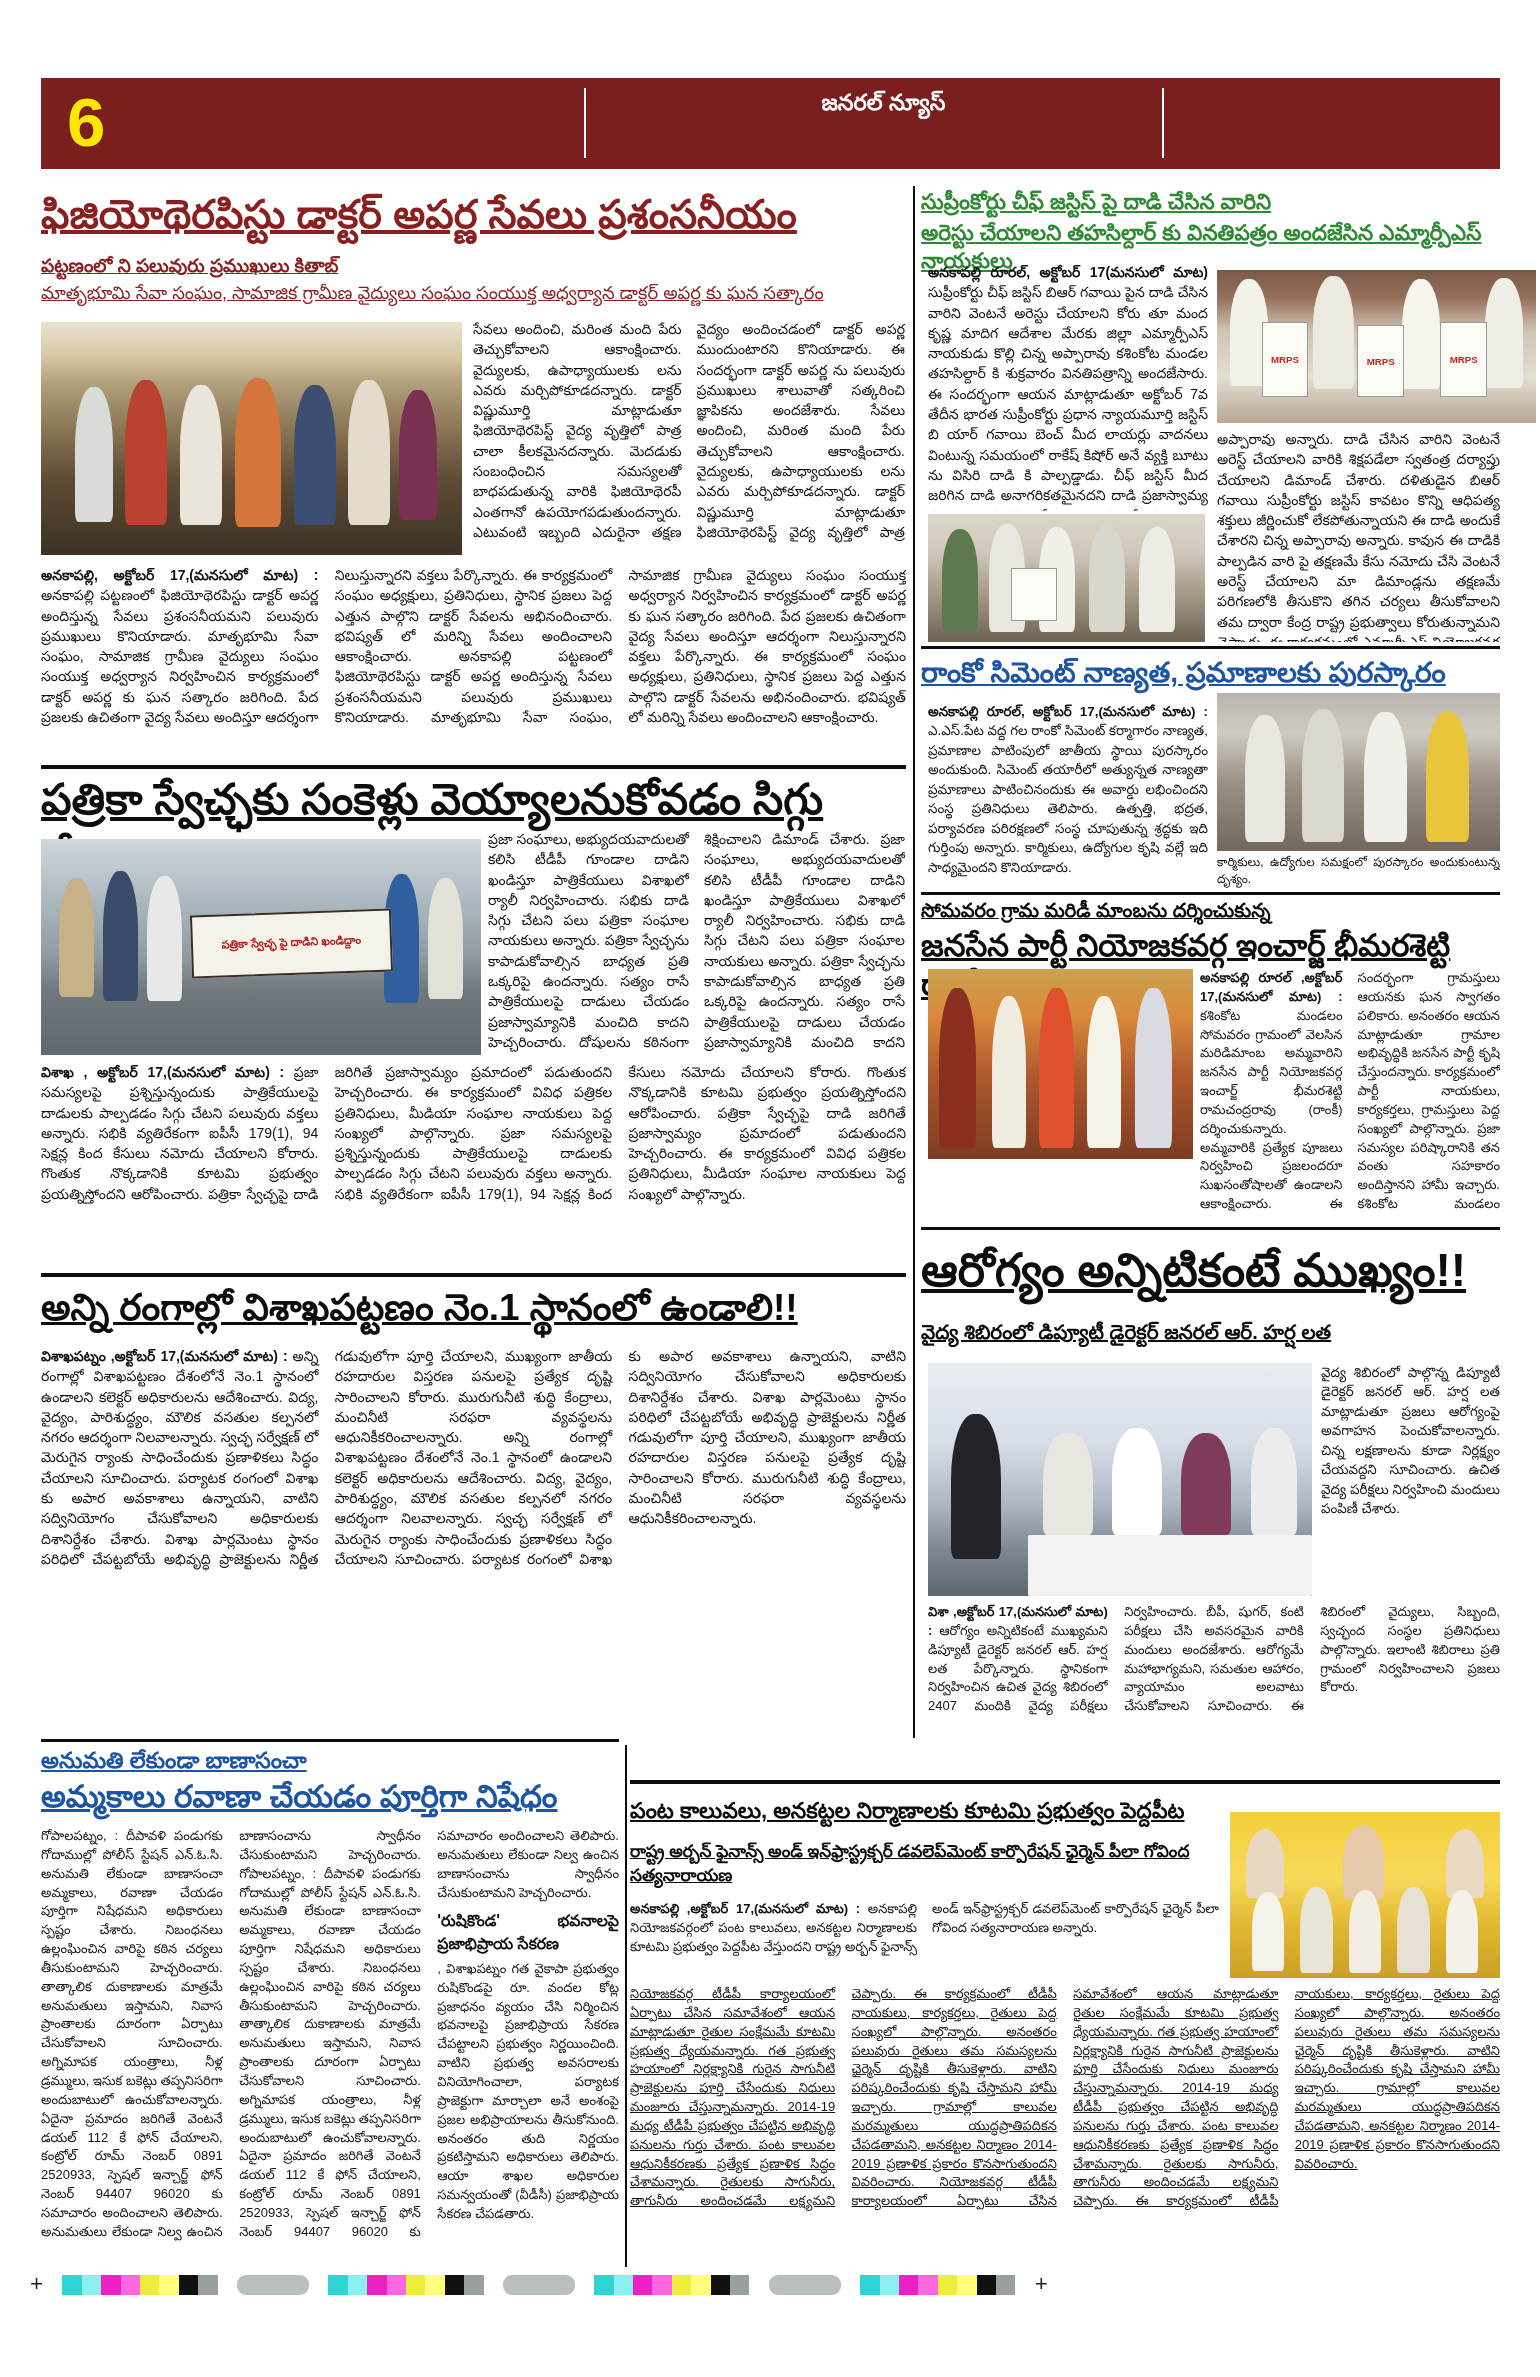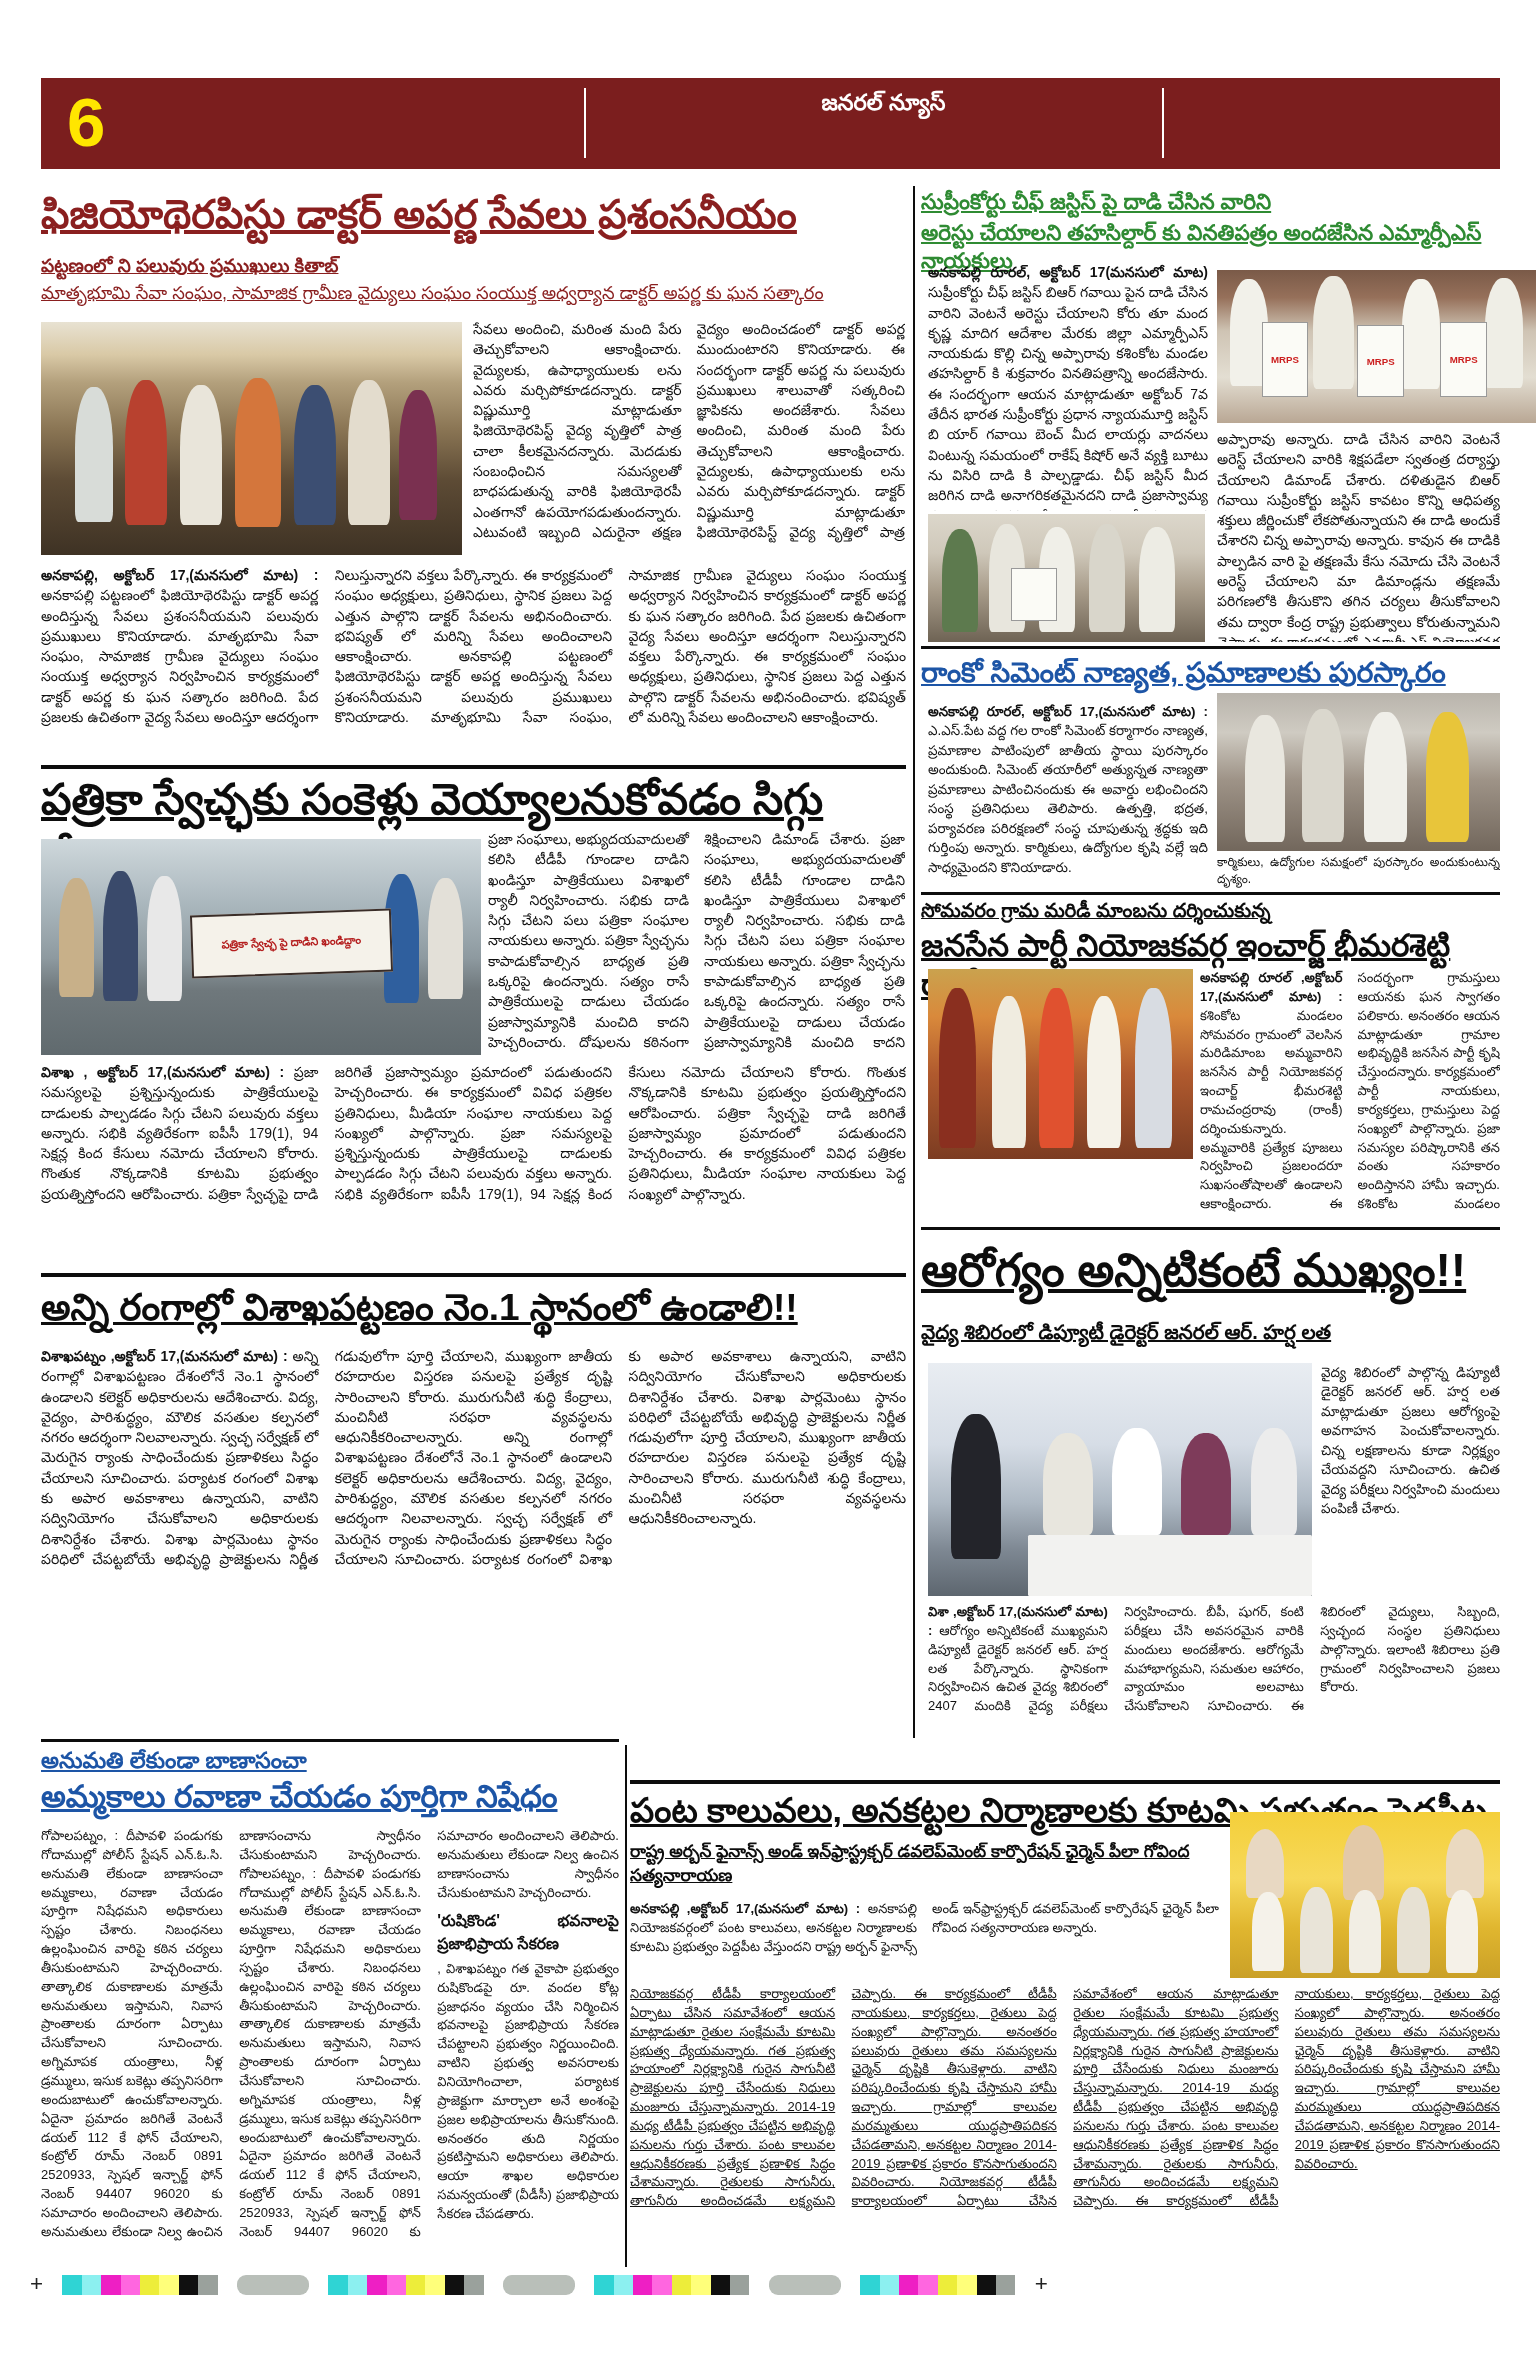--- a/index.html
+++ b/index.html
@@ -120,21 +120,21 @@
     <span>గోపాలపట్నం, : దీపావళి పండుగకు గోదాముల్లో పోలీస్ స్టేషన్ ఎన్.ఓ.సి. అనుమతి లేకుండా బాణాసంచా అమ్మకాలు, రవాణా చేయడం పూర్తిగా నిషేధమని అధికారులు స్పష్టం చేశారు. నిబంధనలు ఉల్లంఘించిన వారిపై కఠిన చర్యలు తీసుకుంటామని హెచ్చరించారు. తాత్కాలిక దుకాణాలకు మాత్రమే అనుమతులు ఇస్తామని, నివాస ప్రాంతాలకు దూరంగా ఏర్పాటు చేసుకోవాలని సూచించారు. అగ్నిమాపక యంత్రాలు, నీళ్ల డ్రమ్ములు, ఇసుక బకెట్లు తప్పనిసరిగా అందుబాటులో ఉంచుకోవాలన్నారు. ఏదైనా ప్రమాదం జరిగితే వెంటనే డయల్ 112 కే ఫోన్ చేయాలని, కంట్రోల్ రూమ్ నెంబర్ 0891 2520933, స్పెషల్ ఇన్చార్జ్ ఫోన్ నెంబర్ 94407 96020 కు సమాచారం అందించాలని తెలిపారు. అనుమతులు లేకుండా నిల్వ ఉంచిన బాణాసంచాను స్వాధీనం చేసుకుంటామని హెచ్చరించారు. గోపాలపట్నం, : దీపావళి పండుగకు గోదాముల్లో పోలీస్ స్టేషన్ ఎన్.ఓ.సి. అనుమతి లేకుండా బాణాసంచా అమ్మకాలు, రవాణా చేయడం పూర్తిగా నిషేధమని అధికారులు స్పష్టం చేశారు. నిబంధనలు ఉల్లంఘించిన వారిపై కఠిన చర్యలు తీసుకుంటామని హెచ్చరించారు. తాత్కాలిక దుకాణాలకు మాత్రమే అనుమతులు ఇస్తామని, నివాస ప్రాంతాలకు దూరంగా ఏర్పాటు చేసుకోవాలని సూచించారు. అగ్నిమాపక యంత్రాలు, నీళ్ల డ్రమ్ములు, ఇసుక బకెట్లు తప్పనిసరిగా అందుబాటులో ఉంచుకోవాలన్నారు. ఏదైనా ప్రమాదం జరిగితే వెంటనే డయల్ 112 కే ఫోన్ చేయాలని, కంట్రోల్ రూమ్ నెంబర్ 0891 2520933, స్పెషల్ ఇన్చార్జ్ ఫోన్ నెంబర్ 94407 96020 కు సమాచారం అందించాలని తెలిపారు. అనుమతులు లేకుండా నిల్వ ఉంచిన బాణాసంచాను స్వాధీనం చేసుకుంటామని హెచ్చరించారు.</span>
     <strong class="inline-subhead">'రుషికొండ' భవనాలపై ప్రజాభిప్రాయ సేకరణ</strong>
     <span>, విశాఖపట్నం గత వైకాపా ప్రభుత్వం రుషికొండపై రూ. వందల కోట్ల ప్రజాధనం వ్యయం చేసి నిర్మించిన భవనాలపై ప్రజాభిప్రాయ సేకరణ చేపట్టాలని ప్రభుత్వం నిర్ణయించింది. వాటిని ప్రభుత్వ అవసరాలకు వినియోగించాలా, పర్యాటక ప్రాజెక్టుగా మార్చాలా అనే అంశంపై ప్రజల అభిప్రాయాలను తీసుకోనుంది. అనంతరం తుది నిర్ణయం ప్రకటిస్తామని అధికారులు తెలిపారు. ఆయా శాఖల అధికారుల సమన్వయంతో (వీడీసీ) ప్రజాభిప్రాయ సేకరణ చేపడతారు.</span>
   </div>
 </div>
 
 <div class="abs rule-v" style="left:625px;top:1745px;width:2.2px;height:522px;"></div>
 
 <div class="abs rule-h" style="left:630px;top:1780px;width:870px;height:3.7px;"></div>
 <div>
-  <div class="abs hl" style="left:630px;top:1789px;width:870px;font-size:34px;color:#0d0d0d;line-height:43px;">పంట కాలువలు, అనకట్టల నిర్మాణాలకు కూటమి ప్రభుత్వం పెద్దపీట</div>
+  <div class="abs hl" style="left:630px;top:1789px;width:870px;font-size:22px;color:#0d0d0d;line-height:43px;">పంట కాలువలు, అనకట్టల నిర్మాణాలకు కూటమి ప్రభుత్వం పెద్దపీట</div>
   <div class="abs hl" style="left:630px;top:1840px;width:582px;font-size:17px;color:#0d0d0d;line-height:24px;">రాష్ట్ర అర్బన్ ఫైనాన్స్ అండ్ ఇన్‌ఫ్రాస్ట్రక్చర్ డవలెప్‌మెంట్ కార్పొరేషన్ ఛైర్మెన్ పీలా గోవింద సత్యనారాయణ</div>
   <div class="photo photo-tdp" style="left:1230px;top:1812px;width:270px;height:166px;">
     <i class="fig" style="left:6%;top:10%;width:14%;height:42%;background:#e8d8c2;border-radius:50% 50% 10% 10%;"></i>
     <i class="fig" style="left:42%;top:8%;width:15%;height:45%;background:#e3c9a8;border-radius:50% 50% 10% 10%;"></i>
     <i class="fig" style="left:80%;top:10%;width:14%;height:42%;background:#ead9c0;border-radius:50% 50% 10% 10%;"></i>
     <i class="fig" style="left:8%;top:48%;width:12%;height:48%;background:#f5f2ea;"></i>
     <i class="fig" style="left:26%;top:45%;width:12%;height:52%;background:#e9e4d8;"></i>
     <i class="fig" style="left:44%;top:47%;width:12%;height:50%;background:#f2eee4;"></i>
     <i class="fig" style="left:62%;top:45%;width:12%;height:52%;background:#e7e1d3;"></i>
     <i class="fig" style="left:80%;top:47%;width:12%;height:50%;background:#f5f1e8;"></i>

